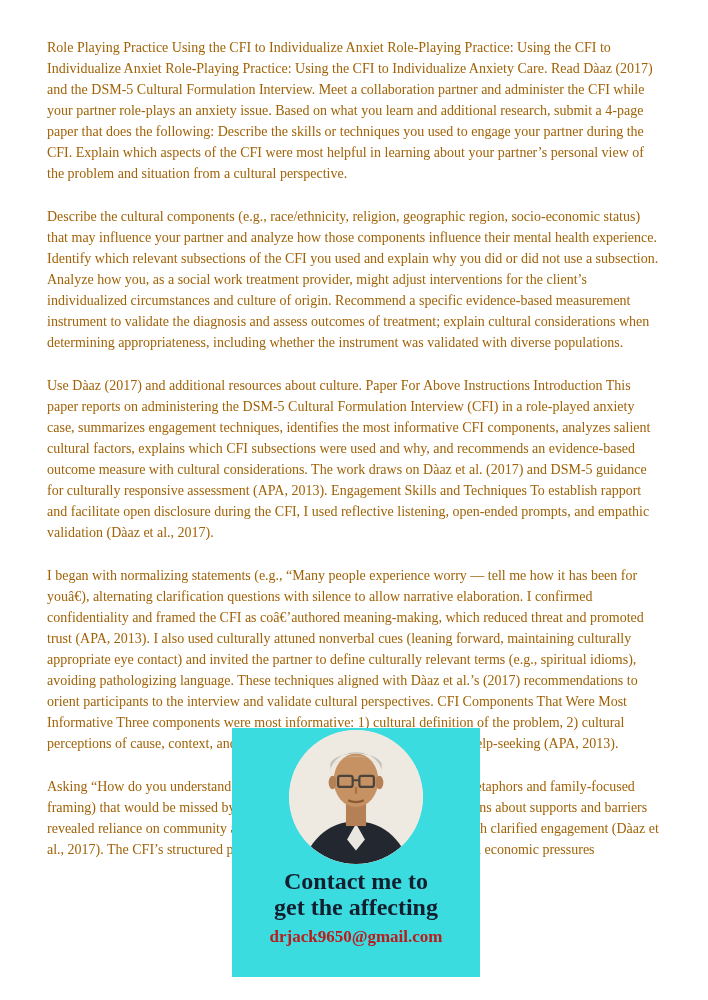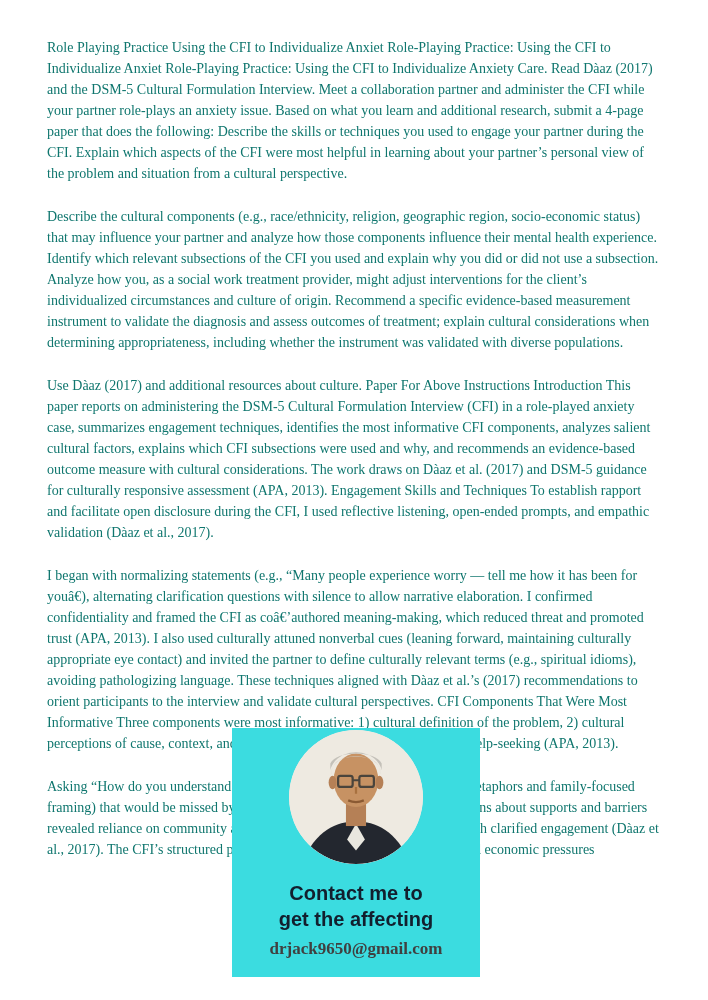--- a/index.html
+++ b/index.html
@@ -11,21 +11,21 @@
     overflow: hidden;
     font-family: "Liberation Serif", serif;
   }
   .content {
     position: absolute;
     left: 47px;
     top: 37px;
     width: 614px;
     font-size: 14px;
     line-height: 21px;
-    color: #0f766e;
+    color: #a16207;
     text-align: left;
   }
   .content p { margin: 0 0 22px 0; }
 
   .overlay {
     position: absolute;
     left: 232px;
     top: 728px;
     width: 248px;
     height: 249px;
@@ -39,34 +39,34 @@
     width: 134px;
     height: 134px;
     border-radius: 50%;
     overflow: hidden;
     margin-top: 2px;
     background: #efece4;
     flex: 0 0 auto;
   }
   .avatar svg { display: block; width: 134px; height: 134px; }
   .contact-text {
-    margin-top: 16px;
-    font-family: Liberation Sans, sans-serif;
+    margin-top: 4px;
+    font-family: Liberation Serif, serif;
     font-weight: 700;
-    font-size: 20px;
+    font-size: 24px;
     line-height: 26px;
     color: #121f2e;
     text-align: center;
   }
   .email {
     margin-top: 7px;
     font-family: "Liberation Serif", serif;
     font-weight: 700;
     font-size: 17px;
-    color: #404040;
+    color: #b91c1c;
     text-align: center;
   }
 </style>
 </head>
 <body>
 
 <div class="content">
   <p>Role Playing Practice Using the CFI to Individualize Anxiet Role-Playing Practice: Using the CFI to Individualize Anxiet Role-Playing Practice: Using the CFI to Individualize Anxiety Care. Read Dàaz (2017) and the DSM-5 Cultural Formulation Interview. Meet a collaboration partner and administer the CFI while your partner role-plays an anxiety issue. Based on what you learn and additional research, submit a 4-page paper that does the following: Describe the skills or techniques you used to engage your partner during the CFI. Explain which aspects of the CFI were most helpful in learning about your partner’s personal view of the problem and situation from a cultural perspective.</p>
   <p>Describe the cultural components (e.g., race/ethnicity, religion, geographic region, socio-economic status) that may influence your partner and analyze how those components influence their mental health experience. Identify which relevant subsections of the CFI you used and explain why you did or did not use a subsection. Analyze how you, as a social work treatment provider, might adjust interventions for the client’s individualized circumstances and culture of origin. Recommend a specific evidence-based measurement instrument to validate the diagnosis and assess outcomes of treatment; explain cultural considerations when determining appropriateness, including whether the instrument was validated with diverse populations.</p>
   <p>Use Dàaz (2017) and additional resources about culture. Paper For Above Instructions Introduction This paper reports on administering the DSM-5 Cultural Formulation Interview (CFI) in a role-played anxiety case, summarizes engagement techniques, identifies the most informative CFI components, analyzes salient cultural factors, explains which CFI subsections were used and why, and recommends an evidence-based outcome measure with cultural considerations. The work draws on Dàaz et al. (2017) and DSM-5 guidance for culturally responsive assessment (APA, 2013). Engagement Skills and Techniques To establish rapport and facilitate open disclosure during the CFI, I used reflective listening, open-ended prompts, and empathic validation (Dàaz et al., 2017).</p>

